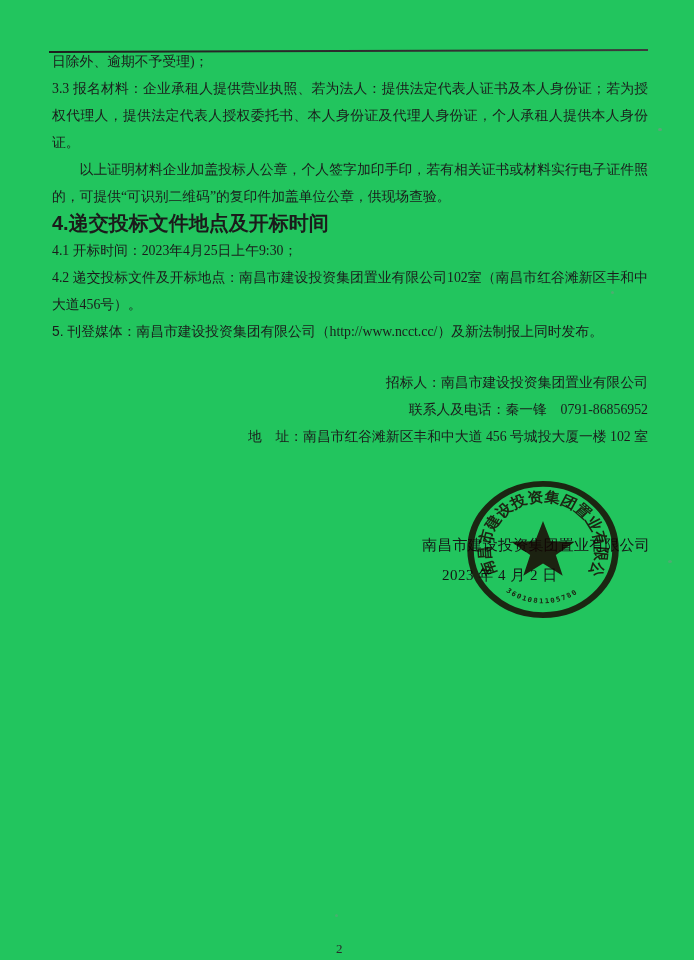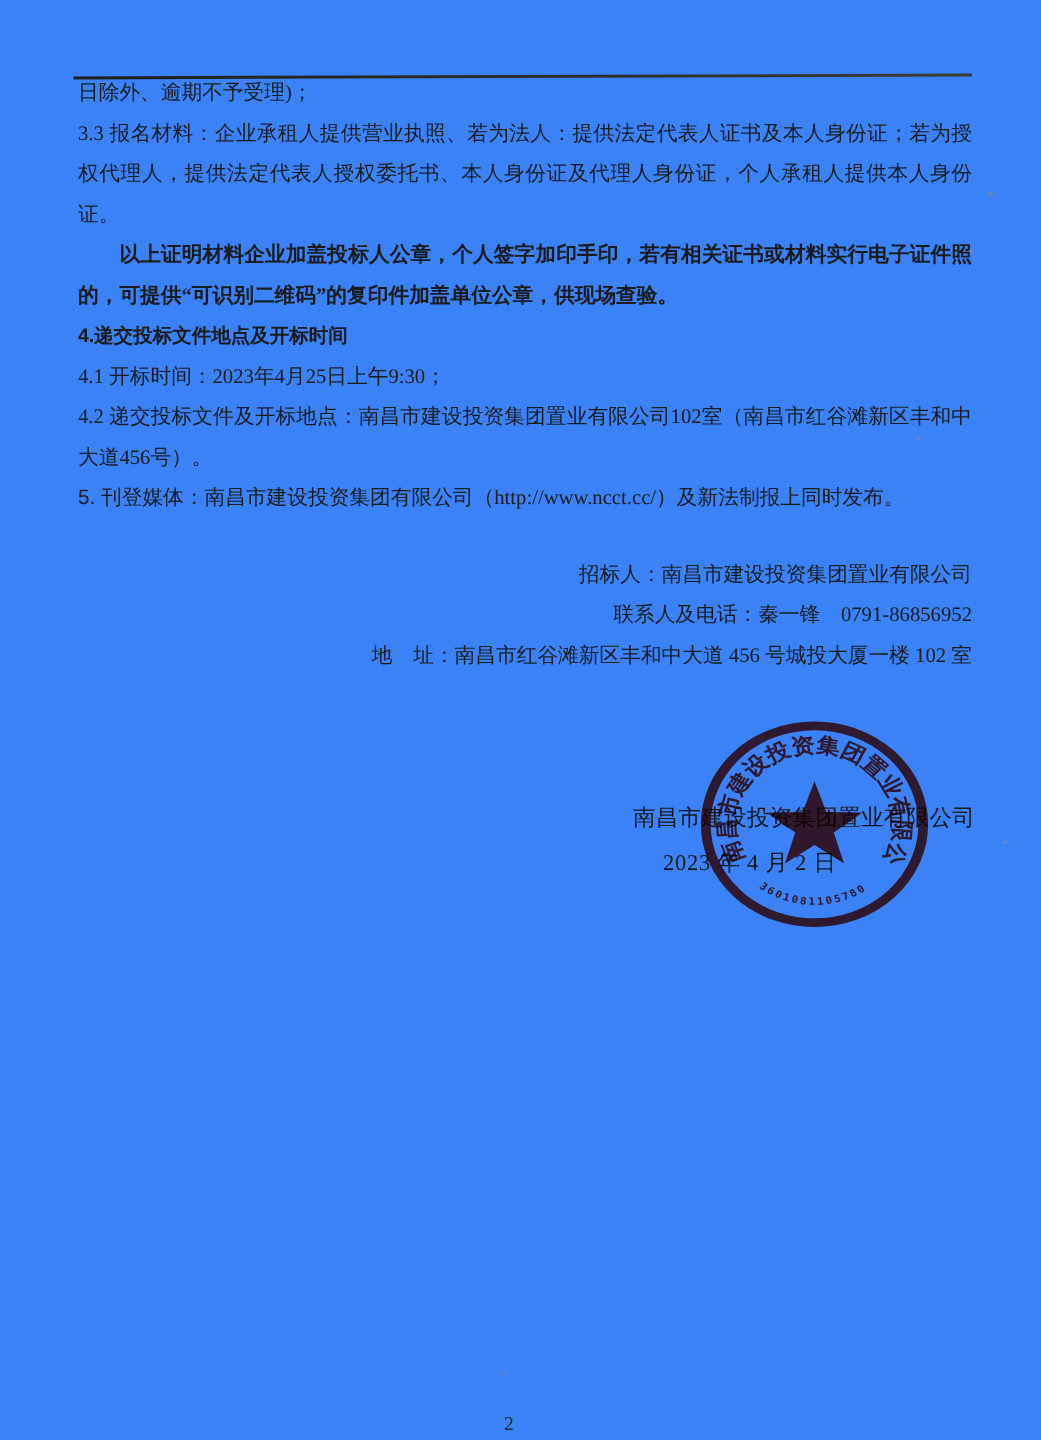--- a/index.html
+++ b/index.html
@@ -4,38 +4,38 @@
 <style>
   html,body{margin:0;padding:0;}
   body{
     width:694px;height:960px;
     background:#e9e7e2;
     font-family:"Liberation Serif","DejaVu Serif",serif;
   }
   .page{
     position:relative;
     width:694px;height:960px;
-    background:#3b82f6;
+    background:#22c55e;
     overflow:hidden;
     color:#1b1b1b;
   }
   .rule-top{
     position:absolute;left:49px;top:50px;width:599px;height:2px;
     background:linear-gradient(to right,#1d1d1d,#3c3c3c);
     transform:rotate(-0.18deg);
   }
   .doc{
     position:absolute;left:52px;top:48px;width:596px;
     font-size:13.8px;line-height:27px;
     text-align:justify;text-justify:inter-ideograph;
   }
   .doc p{margin:0;padding:0;}
   .p-33{margin-top:6px;}
-  .p-sealnote{margin-top:4px;text-indent:2em;font-weight:bold;}
-  .h-4{margin-top:1px;font-weight:bold;font-size:13px;font-family:"Liberation Sans","DejaVu Sans",sans-serif;}
+  .p-sealnote{margin-top:4px;text-indent:2em;}
+  .h-4{margin-top:1px;font-weight:bold;font-size:20px;font-family:"Liberation Sans","DejaVu Sans",sans-serif;}
   .p-41{margin-top:-2px;}
   .p-42{margin-top:3px;}
   .p-5{margin-top:3px;}
   .lbl-bold{font-weight:normal;font-family:"Liberation Sans","DejaVu Sans",sans-serif;}
   .contact{
     margin-top:24px;margin-left:36px;text-align:right;
   }
   .contact div{line-height:27px;}
   .signature-company{
     position:absolute;left:422px;top:536px;

